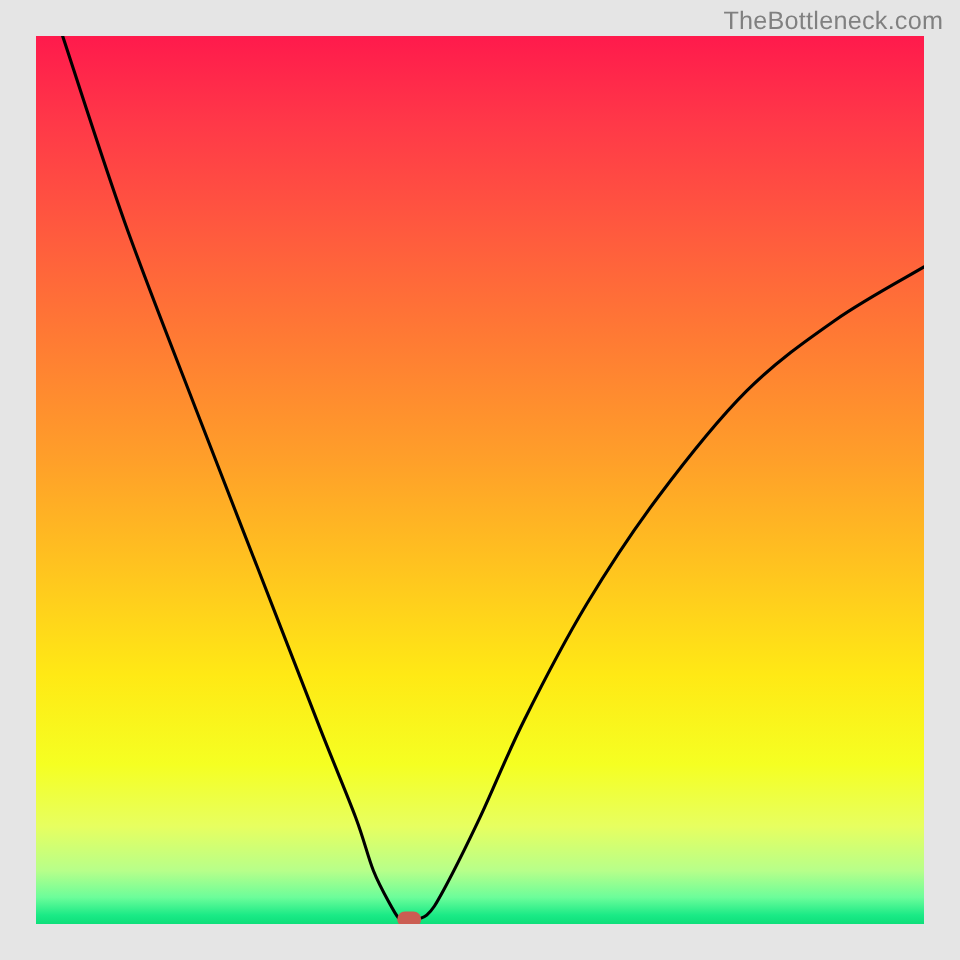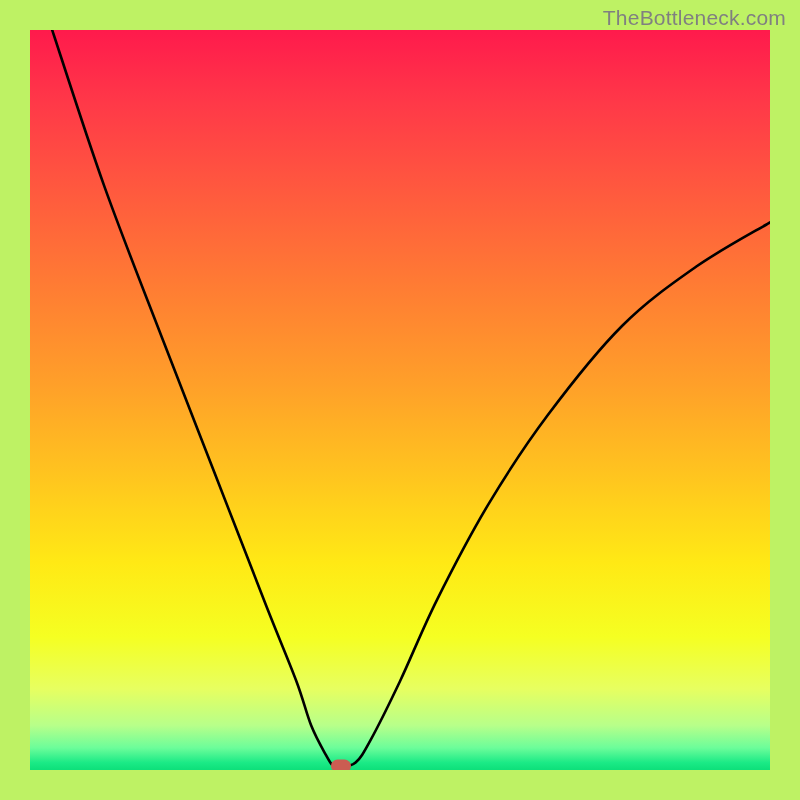--- a/index.html
+++ b/index.html
@@ -10,21 +10,21 @@
     background: #000;
     overflow: hidden;
     font-family: Arial, Helvetica, sans-serif;
   }
   .frame {
     position: absolute;
     left: 0;
     top: 0;
     width: 800px;
     height: 800px;
-    background: #bef264;
+    background: #e5e5e5;
   }
   .watermark {
     position: absolute;
     top: 6px;
     right: 14px;
     color: #808080;
     font-size: 21px;
     font-weight: 400;
     letter-spacing: 0.2px;
   }

